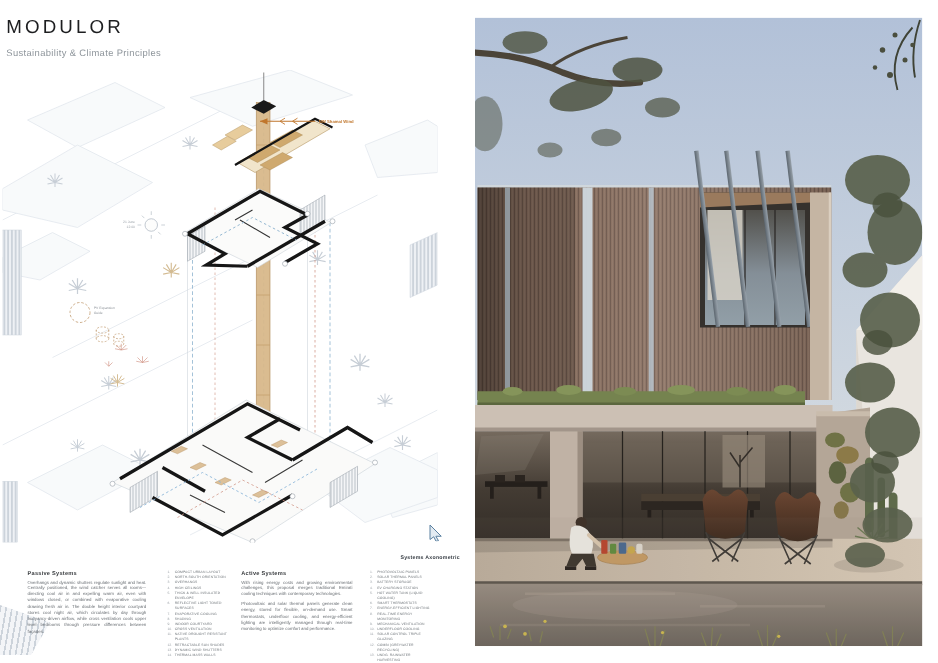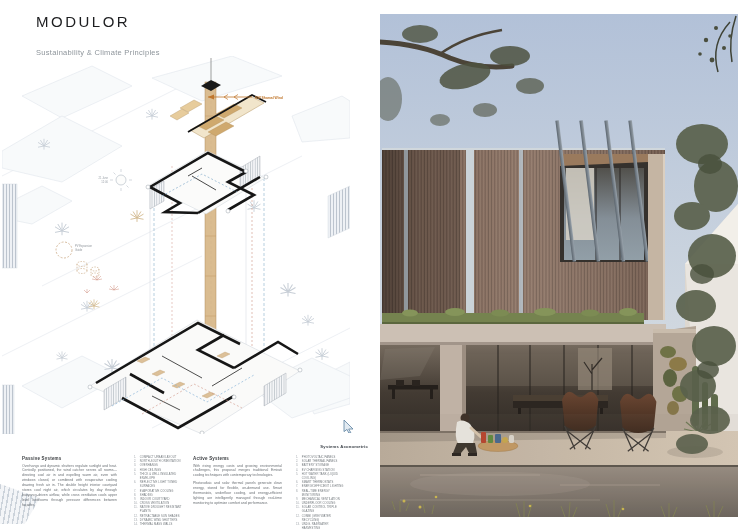--- a/index.html
+++ b/index.html
@@ -1,21 +1,21 @@
 <!DOCTYPE html>
 <html><head>
 <meta charset="utf-8">
 <style>
   html,body{margin:0;padding:0;background:#ffffff;}
   .board{position:relative;width:750px;height:530px;background:#ffffff;overflow:hidden;
          font-family:"Liberation Sans", sans-serif;}
   
-  .hdr{position:absolute;left:36px;top:13px;}
+  .hdr{position:absolute;left:5px;top:13px;}
   .title{font-size:15px;letter-spacing:2.5px;color:#1d1e20;font-weight:400;}
-  .subtitle{font-size:7.5px;color:#8e959b;margin-top:18px;letter-spacing:.3px;}
+  .subtitle{font-size:7.5px;color:#8e959b;margin-top:8px;letter-spacing:.3px;}
   
   .axo{position:absolute;left:2px;top:56px;width:348px;height:378px;}
   .axo-caption{position:absolute;left:288px;top:420px;width:80px;text-align:right;}
   .axo-caption .cursor{display:block;margin:0 14px 1px auto;width:11px;height:13px;}
   .axo-caption .cap-txt{font-size:4.2px;font-weight:bold;color:#3c4249;letter-spacing:.2px;}
   .corner-stripes{position:absolute;left:0;top:484px;width:40px;height:40px;
       background:repeating-linear-gradient(100deg,#c3cbd4 0 1.4px,#f1f3f6 1.4px 4.6px);
       clip-path:polygon(0 0,100% 35%,62% 100%,0 100%);opacity:.85;}
   
   .col{position:absolute;top:456px;}

